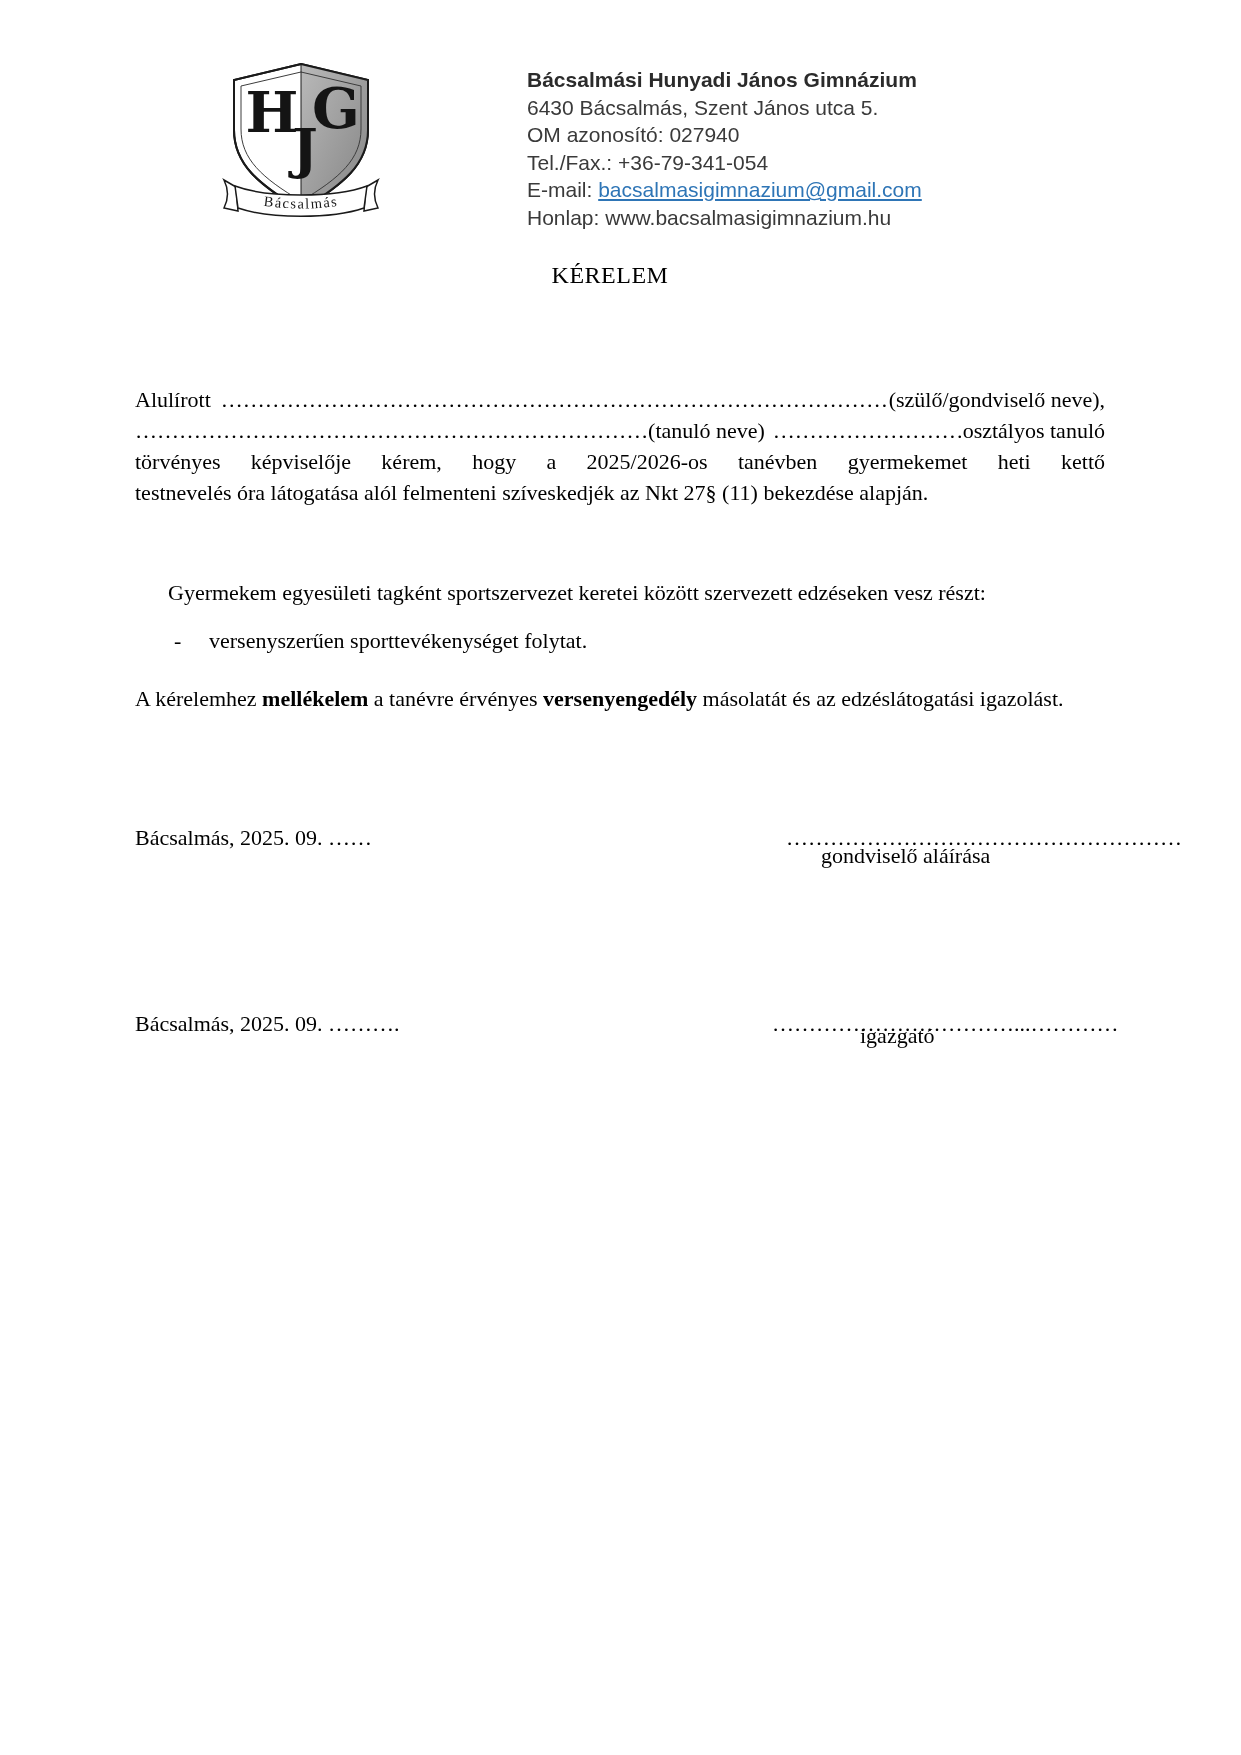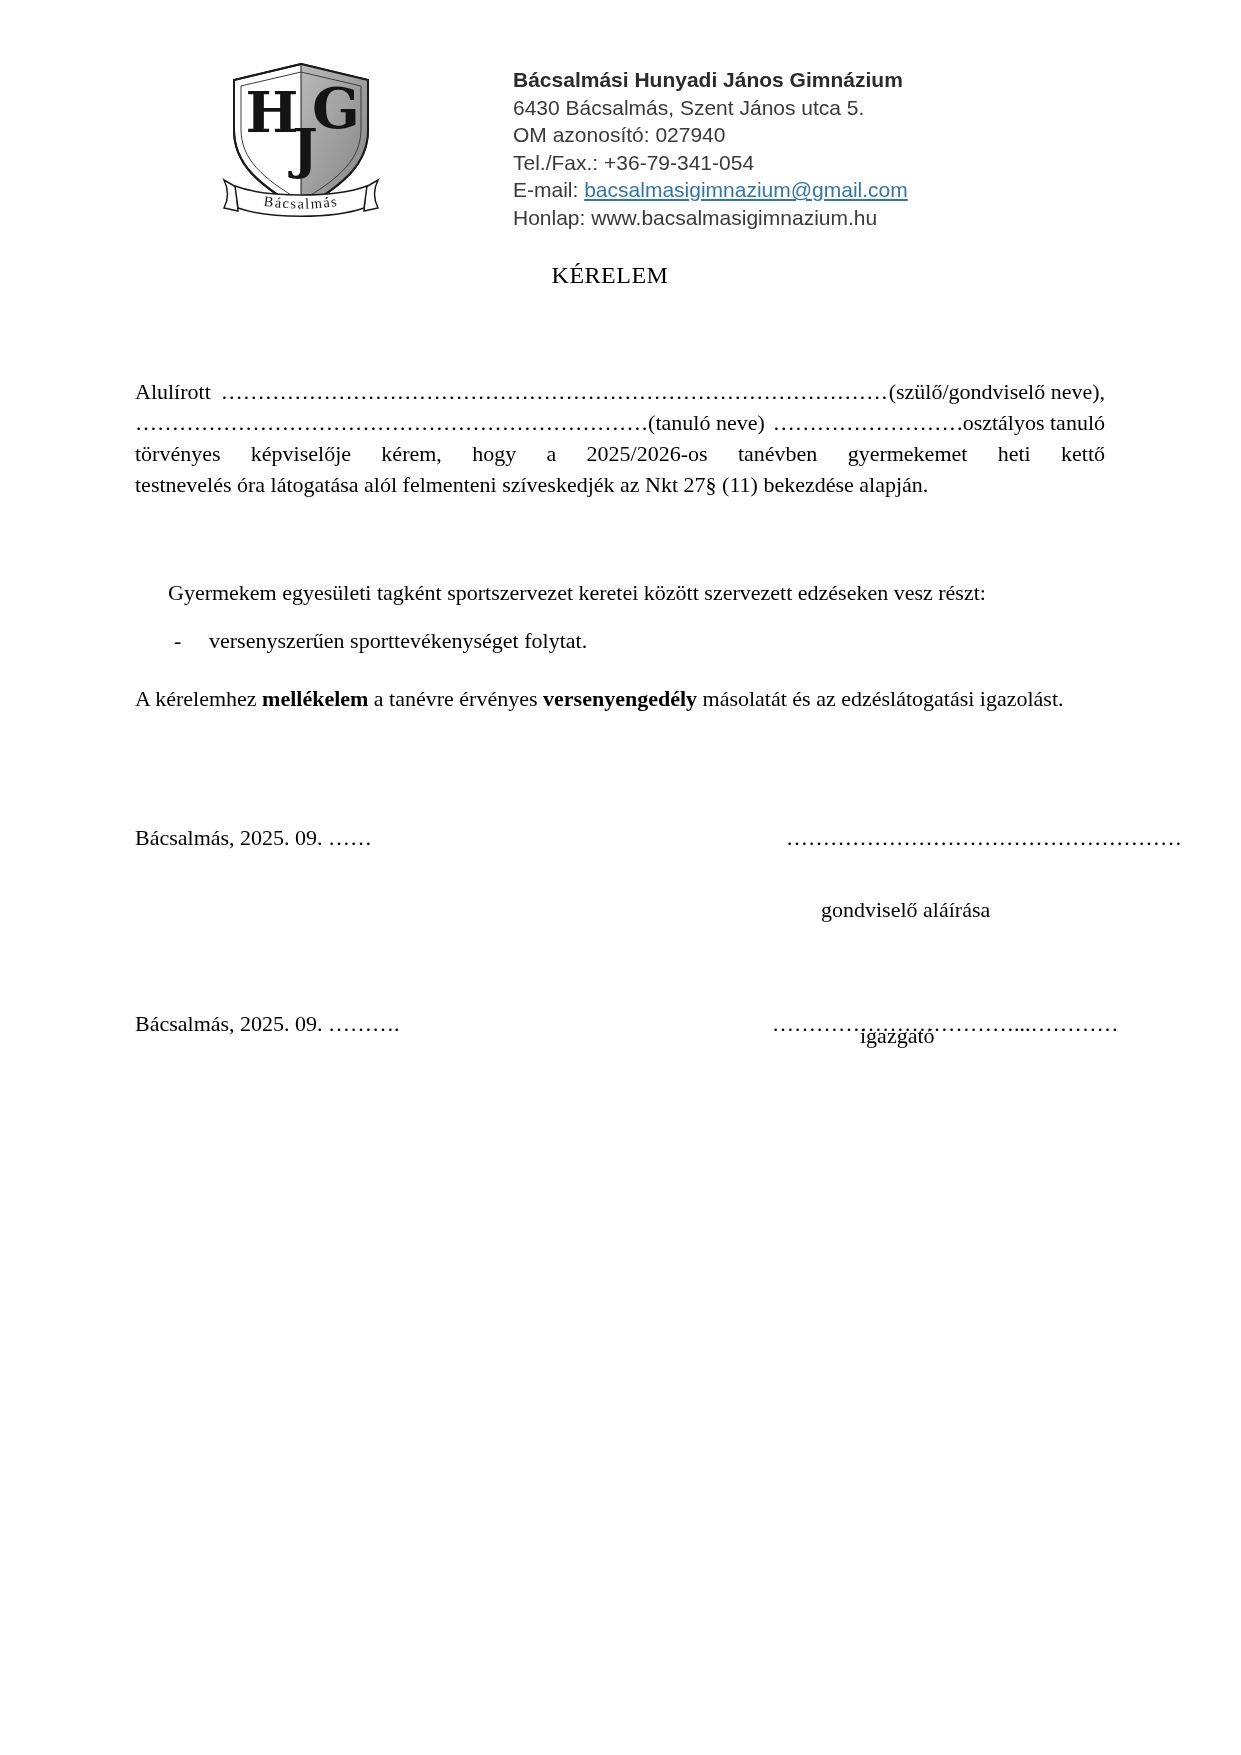--- a/index.html
+++ b/index.html
@@ -5,21 +5,21 @@
   html,body { margin:0; padding:0; background:#ffffff; }
   .page {
     position:relative; width:1241px; height:1755px; background:#ffffff;
     font-family:"Liberation Serif","DejaVu Serif",serif; color:#000;
     overflow:hidden;
   }
 
   
   .logo { position:absolute; left:222px; top:60px; width:158px; height:164px; }
   .contact {
-    position:absolute; left:513px; top:66px;
+    position:absolute; left:527px; top:66px;
     font-family:"Liberation Sans","DejaVu Sans",sans-serif;
     font-size:21px; line-height:27.5px; color:#3a3a3a;
   }
   .contact .school-name { font-weight:700; color:#2b2b2b; }
   .contact a.email-link { color:#2E75B6; text-decoration:underline; cursor:pointer; }
 
   
   .doc-title {
     position:absolute; left:0; top:262px; width:1220px; text-align:center;
     font-size:24px; letter-spacing:0.5px; color:#000;
@@ -85,21 +85,21 @@
     <div class="school-name">Bácsalmási Hunyadi János Gimnázium</div>
     <div>6430 Bácsalmás, Szent János utca 5.</div>
     <div>OM azonosító: 027940</div>
     <div>Tel./Fax.: +36-79-341-054</div>
     <div><span>E-mail: </span><a class="email-link">bacsalmasigimnazium@gmail.com</a></div>
     <div>Honlap: www.bacsalmasigimnazium.hu</div>
   </div>
 
   <div class="doc-title">KÉRELEM</div>
 
-  <div class="blk" style="top:376px">
+  <div class="blk" style="top:384px">
     <div class="fillrow">
       <span class="gap-r">Alulírott</span>
       <span class="dotfill">………………………………………………………………………………………………………………………………………………………………………………………………………………………………………</span>
       <span>(szülő/gondviselő neve),</span>
     </div>
     <div class="fillrow">
       <span class="dotfill">………………………………………………………………………………………………………………………………………………………………………………………………………………………………………</span>
       <span>(tanuló neve)</span>
       <span class="dotfill small gap-l">………………………………………………………………………………………………</span>
       <span>osztályos tanuló</span>
@@ -113,20 +113,20 @@
     <span class="marker">-</span>
     <span>versenyszerűen sporttevékenységet folytat.</span>
   </div>
 
   <div class="blk just" style="top:683px">
     <span>A kérelemhez </span><b>mellékelem</b><span> a tanévre érvényes </span><b>versenyengedély</b><span> másolatát és az edzéslátogatási igazolást.</span>
   </div>
 
   <div class="abs" style="left:135px; top:822px">Bácsalmás, 2025. 09. ……</div>
   <div class="abs" style="left:786px; top:822px">………………………………………………</div>
-  <div class="abs" style="left:821px; top:894px">gondviselő aláírása</div>
+  <div class="abs" style="left:821px; top:840px">gondviselő aláírása</div>
 
 
   <div class="abs" style="left:135px; top:1008px">Bácsalmás, 2025. 09. ……….</div>
   <div class="abs" style="left:772px; top:1008px">……………………………...…………</div>
   <div class="abs" style="left:860px; top:1020px">igazgató</div>
 
 </div>
 
 </body></html>

